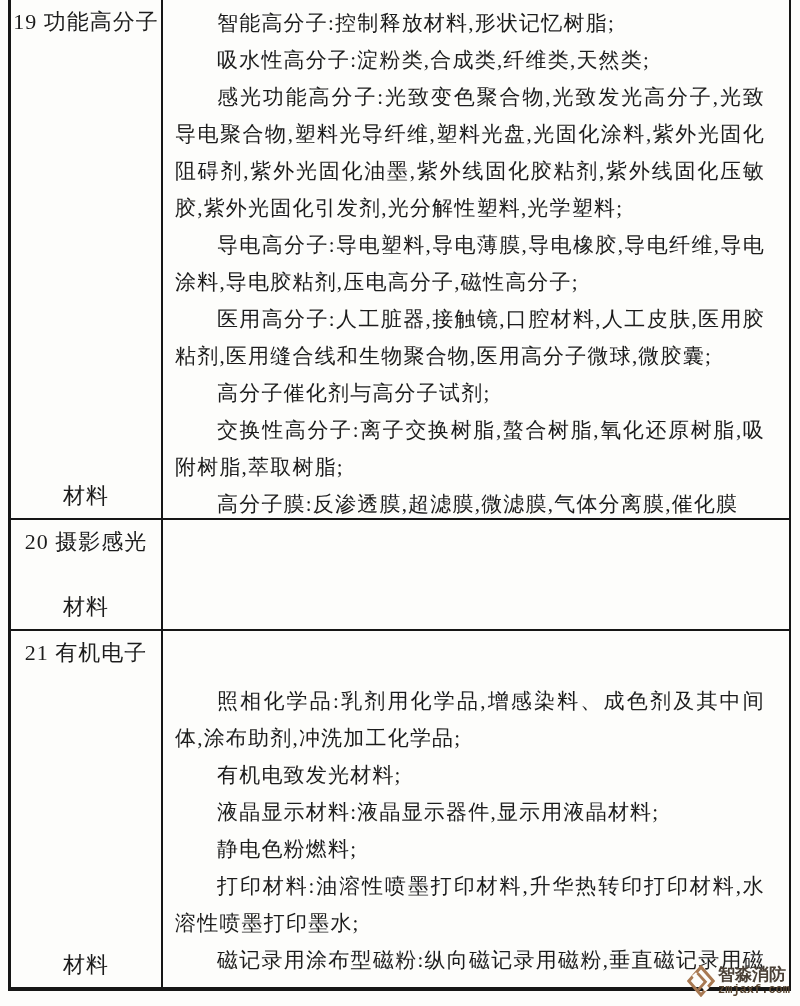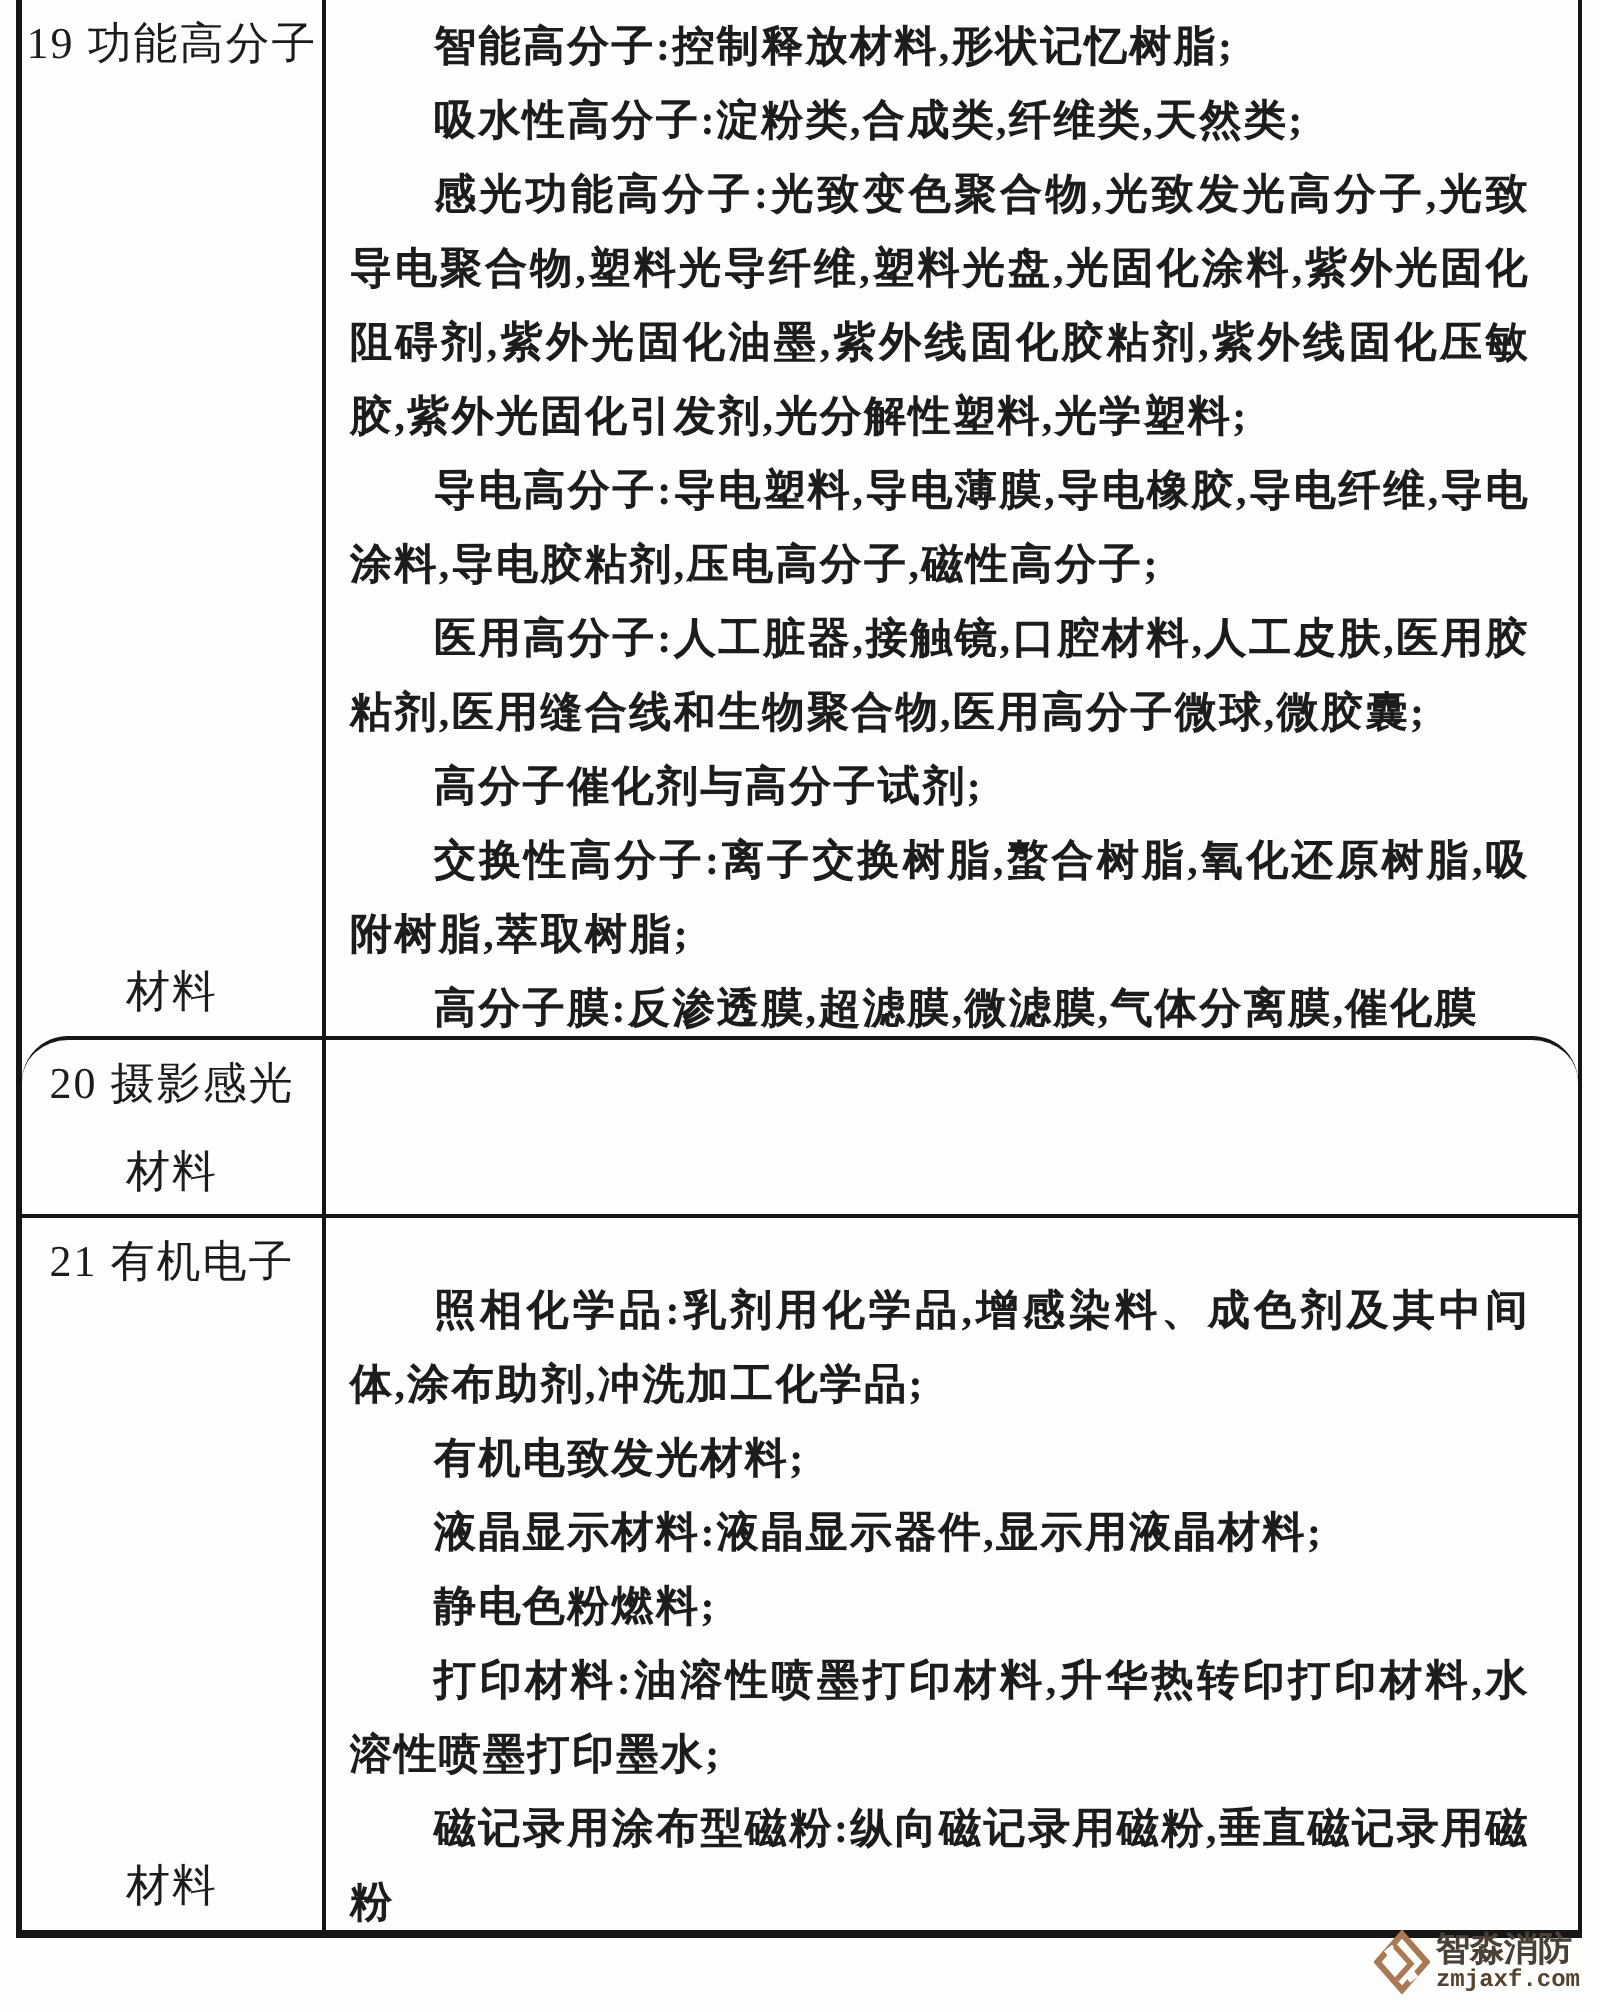--- a/index.html
+++ b/index.html
@@ -30,28 +30,27 @@
     letter-spacing:1px;
     text-align:center;
   }
   .content-cell{
     flex:1;
     padding:5px 24px 0 12px;
     font-size:21px;line-height:37px;
     text-align:justify;text-justify:inter-character;
     letter-spacing:1.2px;
     overflow:hidden;
-    font-weight:bold;
   }
   .content-cell p{margin:0;text-indent:2em;}
   .row-19{height:518px;}
-  .row-20{height:89px;border-radius:23px;}
+  .row-20{height:111px;}
   .row-20 .content-cell{padding-top:7px;}
   .row-21{height:358px;}
-  .row-21 .content-cell{padding-top:28px;}
+  .row-21 .content-cell{padding-top:28px;margin-top:24px;}
   .watermark{
     position:absolute;right:10px;bottom:8px;
     display:flex;align-items:flex-start;gap:3px;
   }
   .wm-logo{display:block;}
   .wm-text{display:flex;flex-direction:column;line-height:1.15;}
   .wm-name{font-size:17px;font-weight:bold;color:#4a4036;font-family:"Liberation Sans","DejaVu Sans",sans-serif;}
   .wm-url{font-size:12px;font-weight:bold;color:#55432f;font-family:"Liberation Mono","DejaVu Sans Mono",monospace;}
 </style>
 </head>

